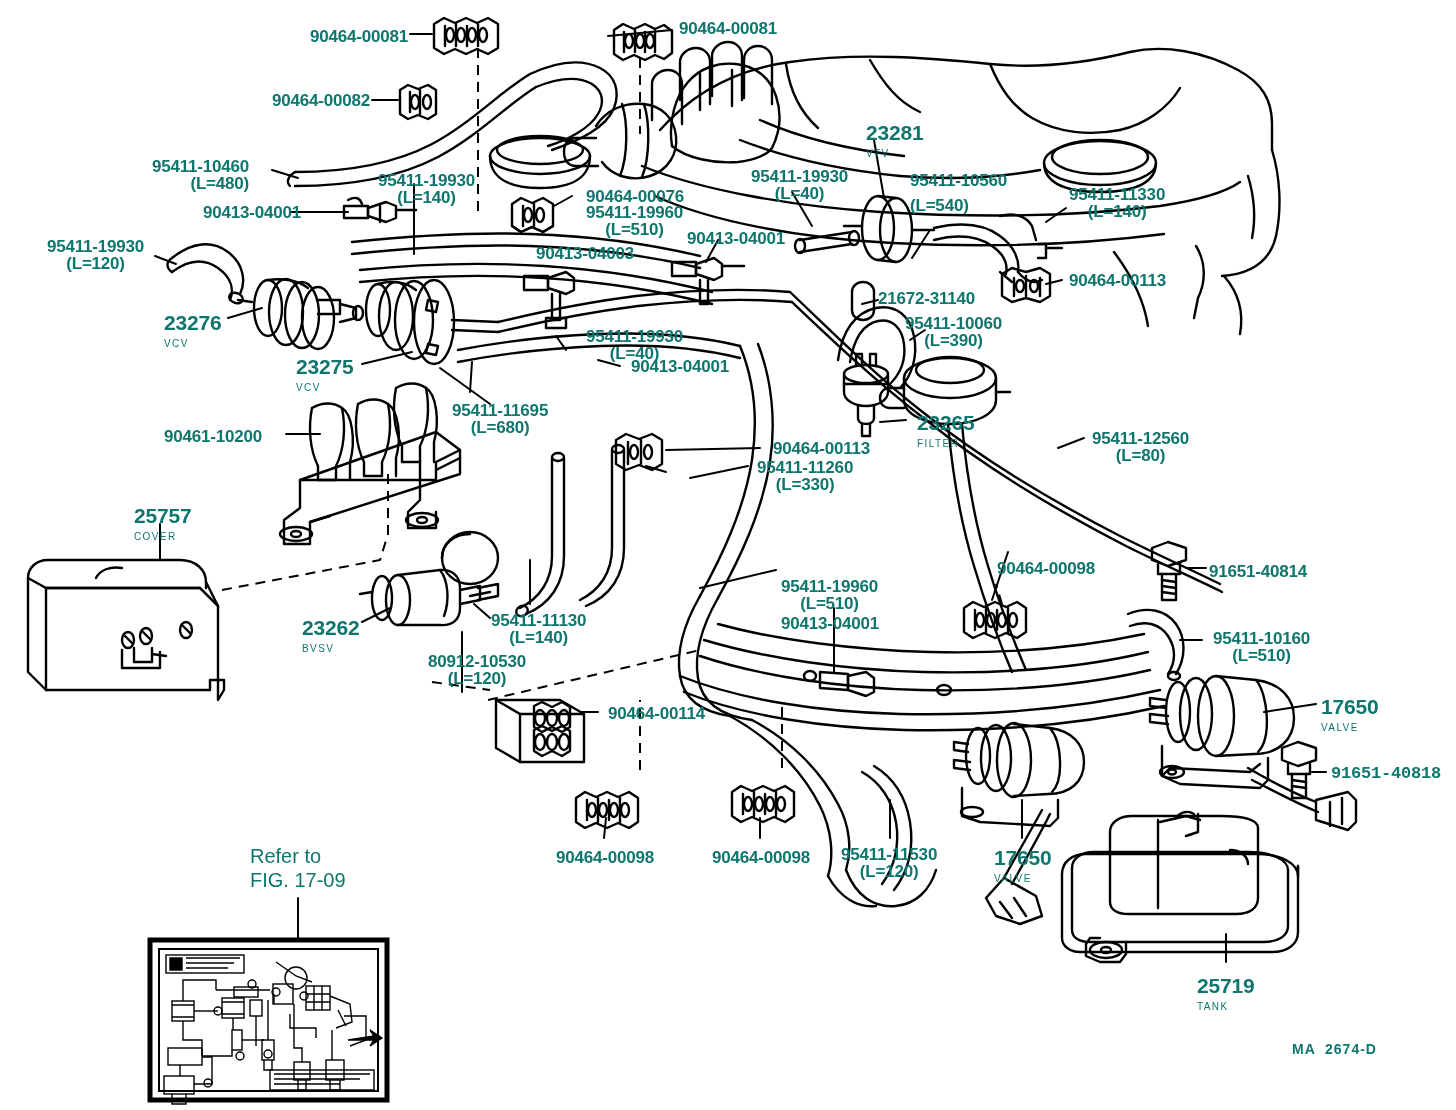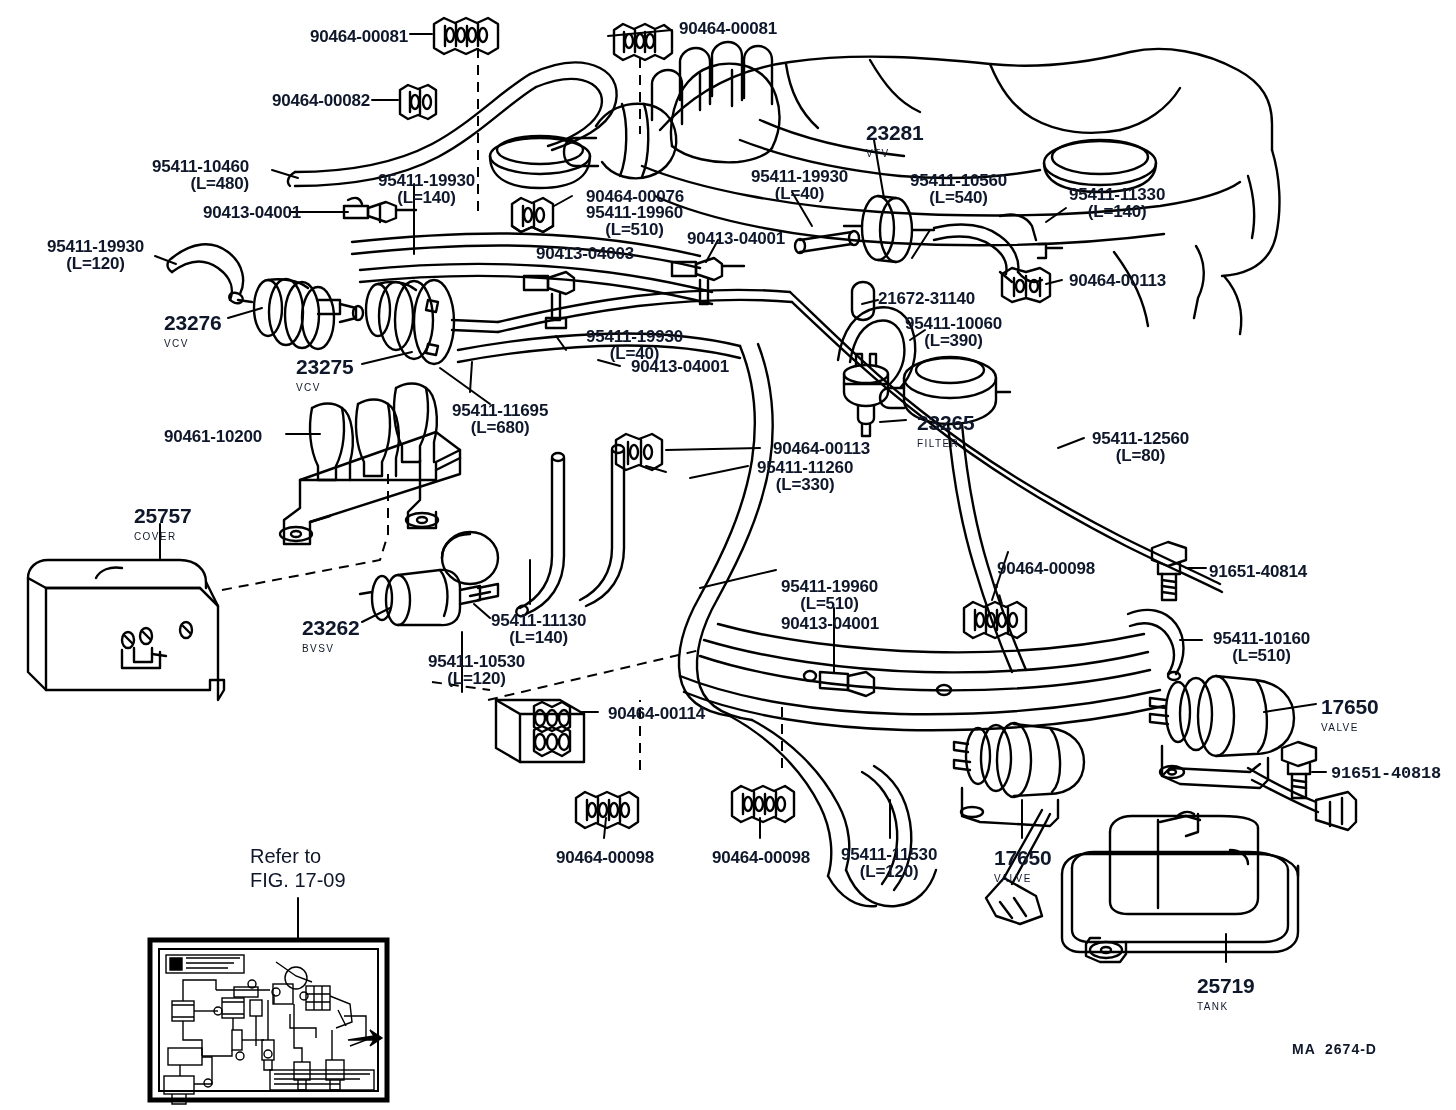--- a/index.html
+++ b/index.html
@@ -7,21 +7,21 @@
   #page{
     position:relative;
     width:1456px;height:1110px;
     background:#ffffff;
     font-family:"Liberation Sans","DejaVu Sans",sans-serif;
     overflow:hidden;
   }
   #art{position:absolute;left:0;top:0;width:1456px;height:1110px;}
   .lbl{
     position:absolute;
-    color:#0f172a;
+    color:#0f766e;
     font-family:"Liberation Sans","DejaVu Sans",sans-serif;
     font-size:17px;
     font-weight:700;
     letter-spacing:-0.2px;
     line-height:1.02em;
     white-space:pre;
   }
   .lbl .l2{display:block;font-size:17px;font-weight:700;}
   .lbl .sub{display:block;font-size:13.5px;font-weight:400;letter-spacing:0.9px;}
   .lbl.refer{font-size:20px;font-weight:400;line-height:1.18em;letter-spacing:0px;}
@@ -621,21 +621,21 @@
   </svg>
 
   <div id="labels">
       <div class="lbl" style="left: 310px; top: 28px;"><span>90464-00081</span></div>
       <div class="lbl" style="left: 679px; top: 20px;"><span>90464-00081</span></div>
       <div class="lbl" style="left: 272px; top: 92px;"><span>90464-00082</span></div>
       <div class="lbl big" style="left: 866px; top: 122px;"><span>23281</span><span class="sub">VTV</span></div>
       <div class="lbl" style="left: 152px; top: 158px;"><span>95411-10460</span><span class="l2" style="text-align: right;">(L=480)</span></div>
       <div class="lbl" style="left: 378px; top: 172px;"><span>95411-19930</span><span class="l2" style="text-align: center;">(L=140)</span></div>
       <div class="lbl" style="left: 751px; top: 168px;"><span>95411-19930</span><span class="l2" style="text-align: center;">(L=40)</span></div>
-      <div class="lbl" style="left: 910px; top: 172px;"><span>95411-10560</span><span class="l2" style="text-align: center;">(L=540)</span></div>
+      <div class="lbl" style="left: 910px; top: 172px;"><span>95411-10560</span><span class="l2" style=" margin-top: 8px;">(L=540)</span></div>
       <div class="lbl" style="left: 1069px; top: 186px;"><span>95411-11330</span><span class="l2" style="text-align: center;">(L=140)</span></div>
       <div class="lbl" style="left: 586px; top: 188px;"><span>90464-00076</span></div>
       <div class="lbl" style="left: 586px; top: 204px;"><span>95411-19960</span><span class="l2" style="text-align: center;">(L=510)</span></div>
       <div class="lbl" style="left: 203px; top: 204px;"><span>90413-04001</span></div>
       <div class="lbl" style="left: 536px; top: 245px;"><span>90413-04003</span></div>
       <div class="lbl" style="left: 687px; top: 230px;"><span>90413-04001</span></div>
       <div class="lbl" style="left: 47px; top: 238px;"><span>95411-19930</span><span class="l2" style="text-align: center;">(L=120)</span></div>
       <div class="lbl" style="left: 1069px; top: 272px;"><span>90464-00113</span></div>
       <div class="lbl" style="left: 878px; top: 290px;"><span>21672-31140</span></div>
       <div class="lbl" style="left: 905px; top: 315px;"><span>95411-10060</span><span class="l2" style="text-align: center;">(L=390)</span></div>
@@ -650,21 +650,21 @@
       <div class="lbl" style="left: 773px; top: 440px;"><span>90464-00113</span></div>
       <div class="lbl" style="left: 757px; top: 459px;"><span>95411-11260</span><span class="l2" style="text-align: center;">(L=330)</span></div>
       <div class="lbl big" style="left: 134px; top: 505px;"><span>25757</span><span class="sub">COVER</span></div>
       <div class="lbl" style="left: 997px; top: 560px;"><span>90464-00098</span></div>
       <div class="lbl" style="left: 1209px; top: 563px;"><span>91651-40814</span></div>
       <div class="lbl" style="left: 781px; top: 578px;"><span>95411-19960</span><span class="l2" style="text-align: center;">(L=510)</span></div>
       <div class="lbl" style="left: 781px; top: 615px;"><span>90413-04001</span></div>
       <div class="lbl big" style="left: 302px; top: 617px;"><span>23262</span><span class="sub">BVSV</span></div>
       <div class="lbl" style="left: 491px; top: 612px;"><span>95411-11130</span><span class="l2" style="text-align: center;">(L=140)</span></div>
       <div class="lbl" style="left: 1213px; top: 630px;"><span>95411-10160</span><span class="l2" style="text-align: center;">(L=510)</span></div>
-      <div class="lbl" style="left: 428px; top: 653px;"><span>95411-10530</span><span class="l2" style="text-align: center;">(L=120)</span></div>
+      <div class="lbl" style="left: 428px; top: 653px;"><span>80912-10530</span><span class="l2" style="text-align: center;">(L=120)</span></div>
       <div class="lbl big" style="left: 1321px; top: 696px;"><span>17650</span><span class="sub">VALVE</span></div>
       <div class="lbl" style="left: 608px; top: 705px;"><span>90464-00114</span></div>
       <div class="lbl" style="left: 1331px; top: 765px; font-family: Liberation Mono, monospace;"><span>91651-40818</span></div>
       <div class="lbl" style="left: 556px; top: 849px;"><span>90464-00098</span></div>
       <div class="lbl" style="left: 712px; top: 849px;"><span>90464-00098</span></div>
       <div class="lbl" style="left: 841px; top: 846px;"><span>95411-11530</span><span class="l2" style="text-align: center;">(L=120)</span></div>
       <div class="lbl big" style="left: 994px; top: 847px;"><span>17650</span><span class="sub">VALVE</span></div>
       <div class="lbl big" style="left: 1197px; top: 975px;"><span>25719</span><span class="sub">TANK</span></div>
     </div>
 

